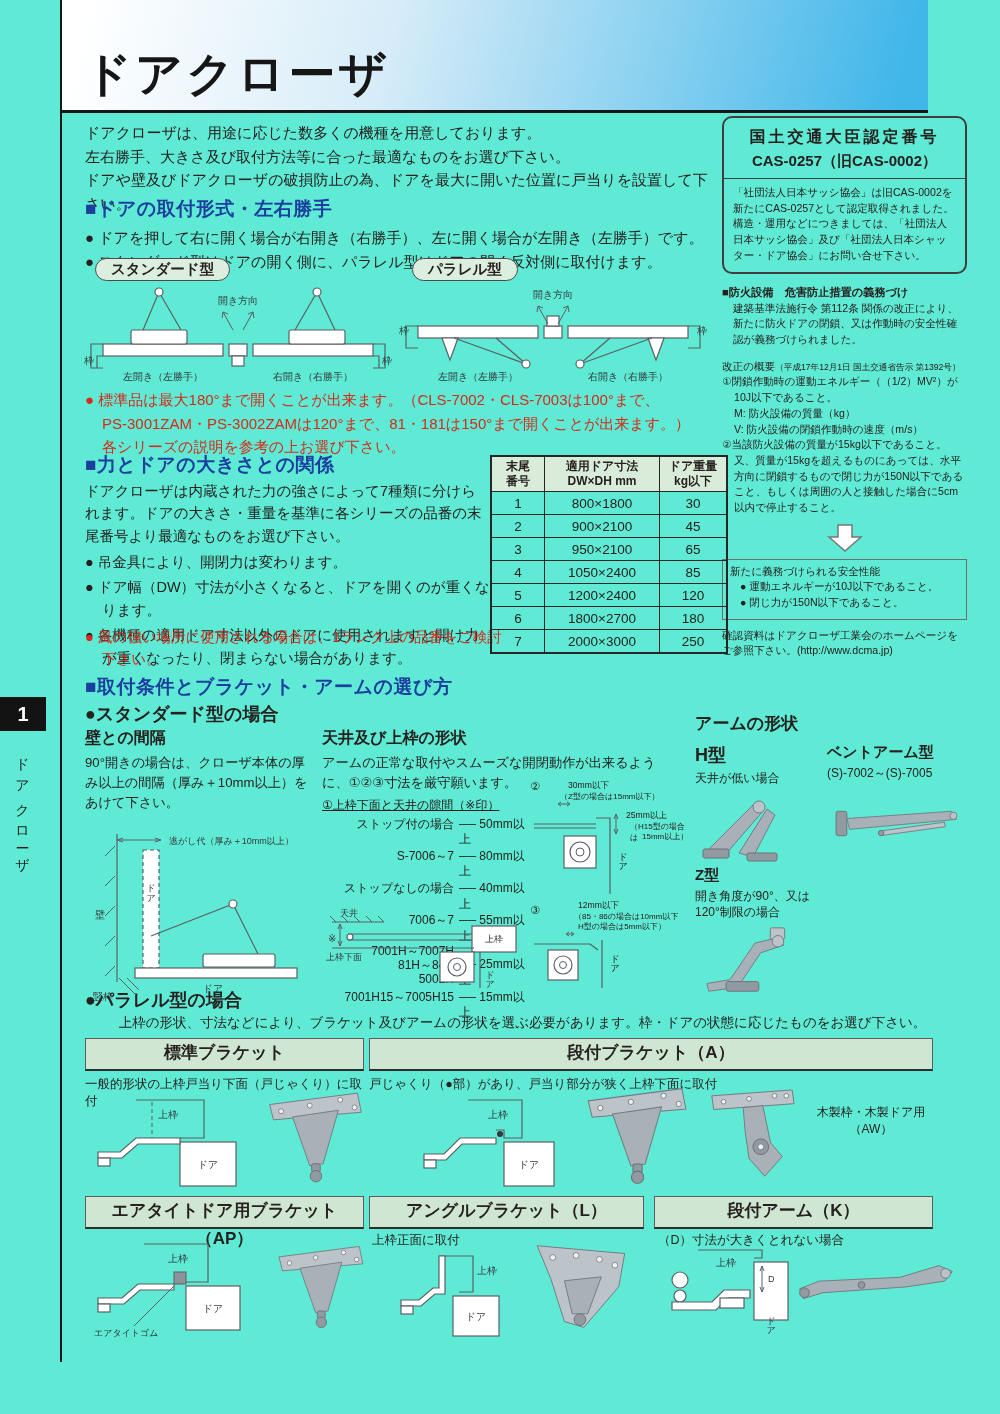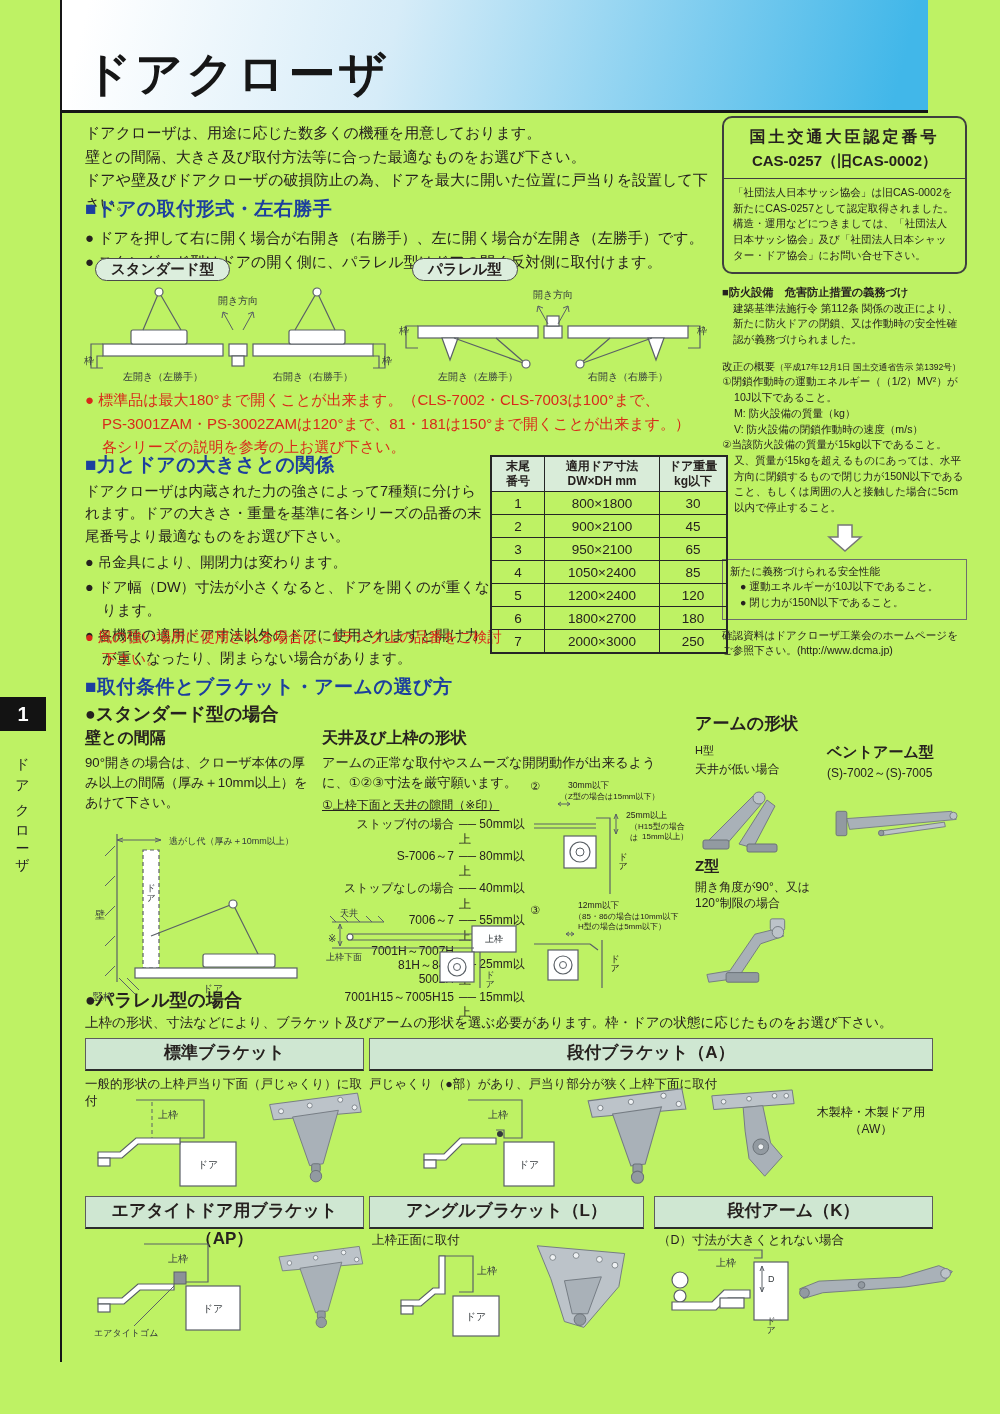--- a/index.html
+++ b/index.html
@@ -1,16 +1,16 @@
 <!DOCTYPE html>
 <html><head>
 <meta charset="utf-8">
 <style>
   html,body{margin:0;padding:0;background:#fff;}
-  .page{position:relative;width:1000px;height:1414px;background:#bef264;overflow:hidden;
+  .page{position:relative;width:1000px;height:1414px;background:#5eead4;overflow:hidden;
         font-family:"Liberation Sans","DejaVu Sans",sans-serif;color:#26211f;}
   .abs{position:absolute;}
   .pre{white-space:pre-line;}
   .left-rule{left:60px;top:0;width:2px;height:1362px;background:#161616;}
   .header{left:62px;top:0;width:866px;height:110px;border-bottom:3px solid #161616;
           background:linear-gradient(104deg,#ffffff 3%,#d6ecf8 38%,#41b7e9 96%);}
   .header .title{position:absolute;left:22px;bottom:4px;font-size:47px;font-weight:800;
           letter-spacing:3px;color:#161616;}
   .tab{left:0;top:697px;width:46px;height:34px;background:#131313;color:#fff;display:flex;
        align-items:center;justify-content:center;font-size:20px;font-weight:bold;}
@@ -135,21 +135,21 @@
 
   <header class="abs header">
     <div class="title">ドアクローザ</div>
   </header>
 
   <div class="abs tab">1</div>
   <div class="abs side-label">ドアクローザ</div>
 
   <div class="abs t15" style="left:85px;top:121px;width:630px;">
     <div>ドアクローザは、用途に応じた数多くの機種を用意しております。</div>
-    <div>壁との間隔、大きさ及び取付方法等に合った最適なものをお選び下さい。</div>
+    <div>左右勝手、大きさ及び取付方法等に合った最適なものをお選び下さい。</div>
     <div>ドアや壁及びドアクローザの破損防止の為、ドアを最大に開いた位置に戸当りを設置して下さい。</div>
   </div>
 
   <aside class="abs rightcol">
     <div class="certbox">
       <div class="ct">国土交通大臣認定番号</div>
       <div class="cn">CAS-0257（旧CAS-0002）</div>
       <hr>
       <div>「社団法人日本サッシ協会」は旧CAS-0002を新たにCAS-0257として認定取得されました。構造・運用などにつきましては、「社団法人日本サッシ協会」及び「社団法人日本シャッター・ドア協会」にお問い合せ下さい。</div>
     </div>
@@ -404,21 +404,21 @@
         <path class="ln" d="M72,10 L72,58"></path>
       </svg>
       <span class="abs vt" style="left:78px;top:48px;font-size:9px;">ドア</span>
     </div>
   </div>
 
   <div class="abs" style="left:695px;top:712px;width:272px;">
     <div class="col-h" style="font-size:17px;">アームの形状</div>
     <div style="display:flex;margin-top:8px;">
       <div style="width:132px;">
-        <div style="font-weight:normal;font-size:11px;">H型</div>
+        <div style="font-weight:bold;font-size:18px;">H型</div>
         <div style="font-size:12px;margin-top:3px;">天井が低い場合</div>
         <svg width="110" height="75" style="margin-top:4px;">
             <use href="#sym-armH"></use>
           </svg>
       </div>
       <div style="width:140px;">
         <div style="font-weight:bold;font-size:15px;">ベントアーム型</div>
         <div style="font-size:12px;margin-top:3px;">(S)-7002～(S)-7005</div>
         <svg width="140" height="55" style="margin-top:14px;">
             <use href="#sym-armBent"></use>
@@ -429,21 +429,21 @@
       <div style="font-weight:bold;font-size:15px;">Z型</div>
       <div class="pre" style="font-size:12px;margin-top:3px;line-height:1.35;">開き角度が90°、又は
 120°制限の場合</div>
       <svg width="115" height="72" style="margin-top:4px;">
           <use href="#sym-armZ"></use>
         </svg>
     </div>
   </div>
 
   <div class="abs sub-h" style="left:85px;top:988px;">●パラレル型の場合</div>
-  <div class="abs" style="left:85px;top:1014px;width:875px;font-size:13.5px;">上枠の形状、寸法などにより、ブラケット及びアームの形状を選ぶ必要があります。枠・ドアの状態に応じたものをお選び下さい。</div>
+  <div class="abs" style="left:85px;top:1014px;width:875px;font-size:13.5px;text-align:center;">上枠の形状、寸法などにより、ブラケット及びアームの形状を選ぶ必要があります。枠・ドアの状態に応じたものをお選び下さい。</div>
 
   <div class="abs greenbar" style="left:85px;top:1038px;width:277px;">標準ブラケット</div>
   <div class="abs greenbar" style="left:369px;top:1038px;width:562px;">段付ブラケット（A）</div>
 
   <div class="abs cap" style="left:85px;top:1076px;width:280px;">一般的形状の上枠戸当り下面（戸じゃくり）に取付</div>
   <div class="abs cap" style="left:369px;top:1076px;width:560px;">戸じゃくり（●部）があり、戸当り部分が狭く上枠下面に取付</div>
 
   <svg class="abs" style="left:92px;top:1094px;" width="160" height="95" viewBox="0 0 160 95">
     <path class="ln" d="M44,6 L112,6 L112,44 L88,44"></path>
     <text x="66" y="24" font-size="10">上枠</text>

